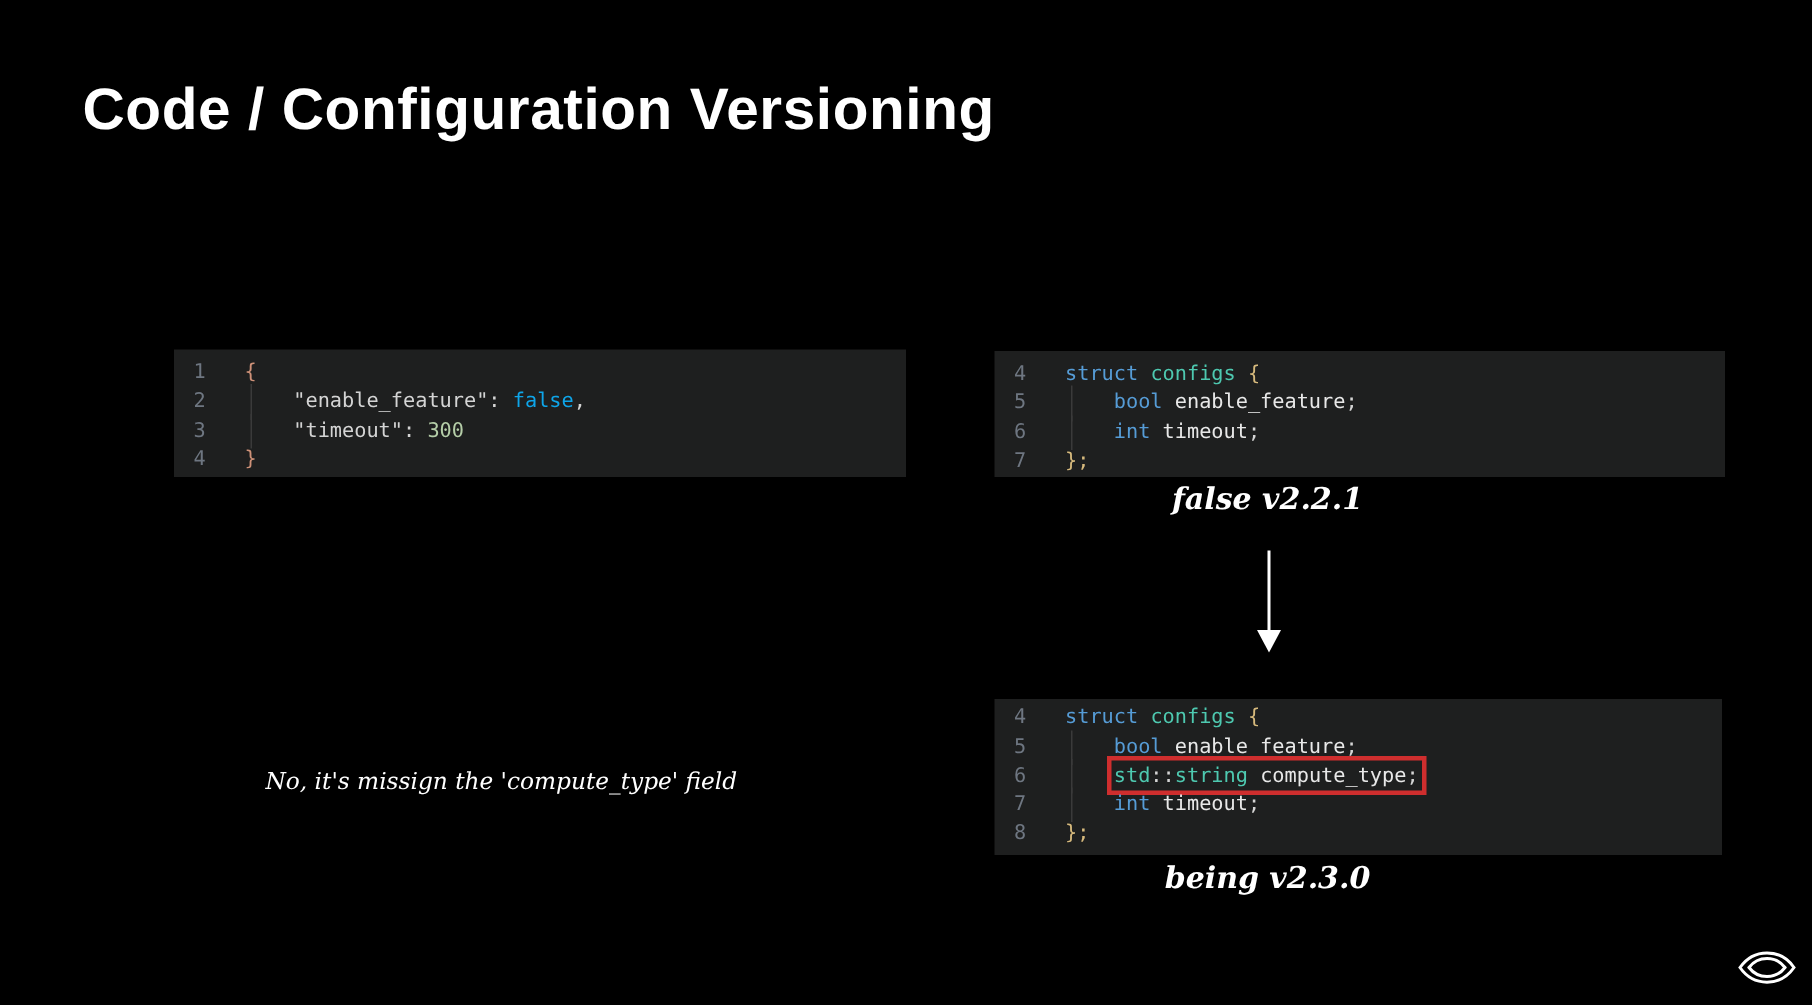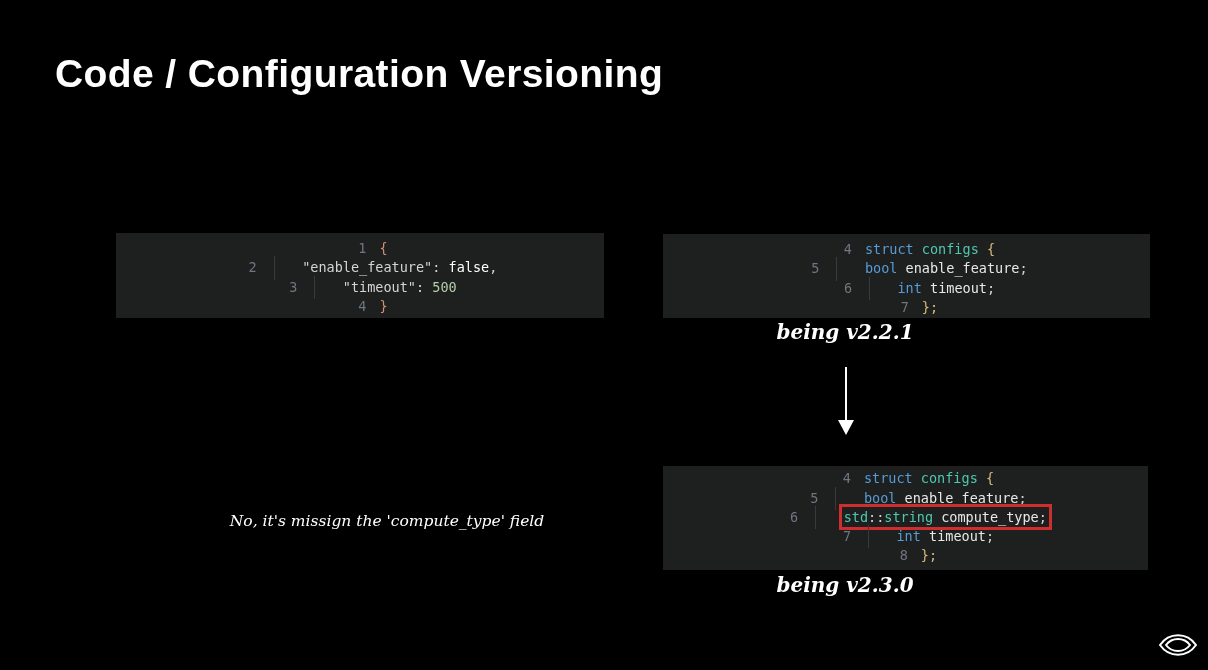--- a/index.html
+++ b/index.html
@@ -1,18 +1,18 @@
 <!DOCTYPE html>
 <html style="--slide-bg: #000000; --code-bg: #1e1f1f; --line-number: #6e7681; --guide: #3a3a3a; --highlight-box: #cf2e2e;"><head>
 <meta charset="utf-8">
 <style>
   html,body{margin:0;padding:0;background:#000;}
   .slide{
     position:relative; width:1208px; height:670px; overflow:hidden;
-    background:var(--slide-bg,#000); font-family:"Liberation Sans",sans-serif;text-align:center;
+    background:var(--slide-bg,#000); font-family:"Liberation Sans",sans-serif;
   }
   .title{
     position:absolute; left:55px; top:52px; margin:0;
     color:#fff; font-size:39px; font-weight:700; letter-spacing:0.4px;
     font-family:"Liberation Sans",sans-serif;
   }
   
   .codeblock{
     position:absolute; background:var(--code-bg,#1e1f1f); overflow:hidden;
     font-family:"DejaVu Sans Mono","Liberation Mono",monospace;
@@ -55,35 +55,35 @@
 </head>
 <body>
 
 <div class="slide">
 
   <h1 class="title">Code / Configuration Versioning</h1>
 
   <div class="codeblock" style="left:116px; top:233px; width:488px; height:85px;">
     <div class="code-content">
         <div class="code-line"><span class="lineno">1</span><span class="code-text"><span style="color: rgb(206, 145, 120);">{</span></span></div>
-        <div class="code-line"><span class="lineno">2</span><span class="code-text"><span class="guide"></span><span>    </span><span style="color: rgb(212, 212, 212);">"enable_feature"</span><span style="color: rgb(212, 212, 212);">: </span><span style="color: #ffffff;">false</span><span style="color: rgb(212, 212, 212);">,</span></span></div>
-        <div class="code-line"><span class="lineno">3</span><span class="code-text"><span class="guide"></span><span>    </span><span style="color: rgb(212, 212, 212);">"timeout"</span><span style="color: rgb(212, 212, 212);">: </span><span style="color: rgb(181, 206, 168);">500</span></span></div>
+        <div class="code-line"><span class="lineno">2</span><span class="code-text"><span class="guide"></span><span>    </span><span style="color: rgb(212, 212, 212);">"enable_feature"</span><span style="color: rgb(212, 212, 212);">: </span><span style="color: #0ea5e9;">false</span><span style="color: rgb(212, 212, 212);">,</span></span></div>
+        <div class="code-line"><span class="lineno">3</span><span class="code-text"><span class="guide"></span><span>    </span><span style="color: rgb(212, 212, 212);">"timeout"</span><span style="color: rgb(212, 212, 212);">: </span><span style="color: rgb(181, 206, 168);">300</span></span></div>
         <div class="code-line"><span class="lineno">4</span><span class="code-text"><span style="color: rgb(206, 145, 120);">}</span></span></div>
       </div>
   </div>
 
   <div class="codeblock" style="left:663px; top:234px; width:487px; height:84px;">
     <div class="code-content">
         <div class="code-line"><span class="lineno">4</span><span class="code-text"><span style="color: rgb(86, 156, 214);">struct</span><span style="color: rgb(212, 212, 212);"> </span><span style="color: rgb(78, 201, 176);">configs</span><span style="color: rgb(212, 212, 212);"> </span><span style="color: rgb(215, 186, 125);">{</span></span></div>
         <div class="code-line"><span class="lineno">5</span><span class="code-text"><span class="guide"></span><span>    </span><span style="color: rgb(86, 156, 214);">bool</span><span style="color: rgb(212, 212, 212);"> </span><span style="color: rgb(232, 232, 232);">enable_feature</span><span style="color: rgb(212, 212, 212);">;</span></span></div>
         <div class="code-line"><span class="lineno">6</span><span class="code-text"><span class="guide"></span><span>    </span><span style="color: rgb(86, 156, 214);">int</span><span style="color: rgb(212, 212, 212);"> </span><span style="color: rgb(232, 232, 232);">timeout</span><span style="color: rgb(212, 212, 212);">;</span></span></div>
         <div class="code-line"><span class="lineno">7</span><span class="code-text"><span style="color: rgb(215, 186, 125);">};</span></span></div>
       </div>
   </div>
-  <div class="caption" style="left:845px; top:320px;">being v2.2.1</div>
+  <div class="caption" style="left:845px; top:320px;">false v2.2.1</div>
 
   <div class="arrow">
     <div class="arrow-line"></div>
     <div class="arrow-head"></div>
   </div>
 
   <div class="codeblock clipped" style="left:663px; top:466px; width:485px; height:104px;">
     <div class="code-content">
         <div class="code-line"><span class="lineno">3</span><span class="code-text"></span></div>
         <div class="code-line"><span class="lineno">4</span><span class="code-text"><span style="color: rgb(86, 156, 214);">struct</span><span style="color: rgb(212, 212, 212);"> </span><span style="color: rgb(78, 201, 176);">configs</span><span style="color: rgb(212, 212, 212);"> </span><span style="color: rgb(215, 186, 125);">{</span></span></div>

